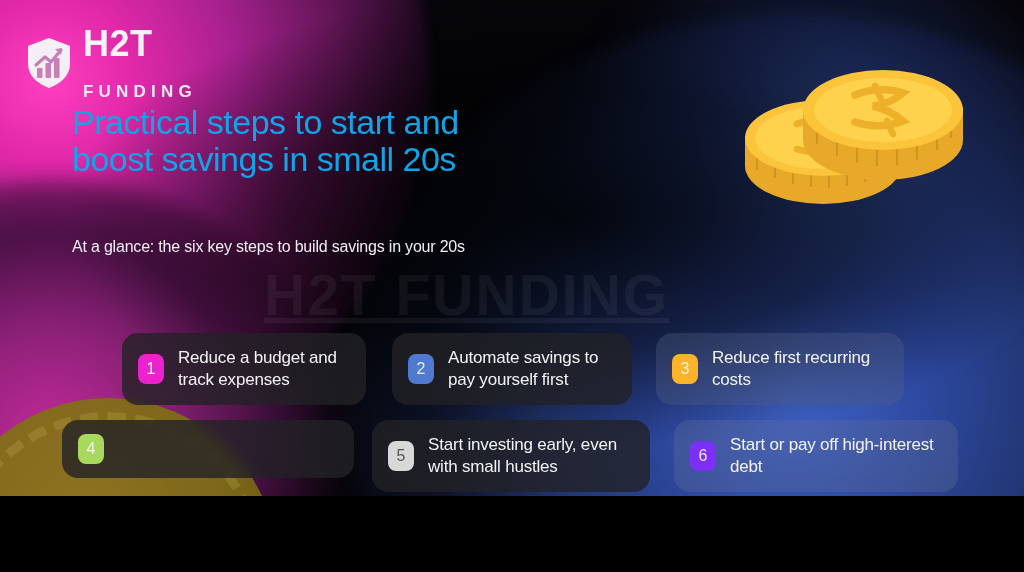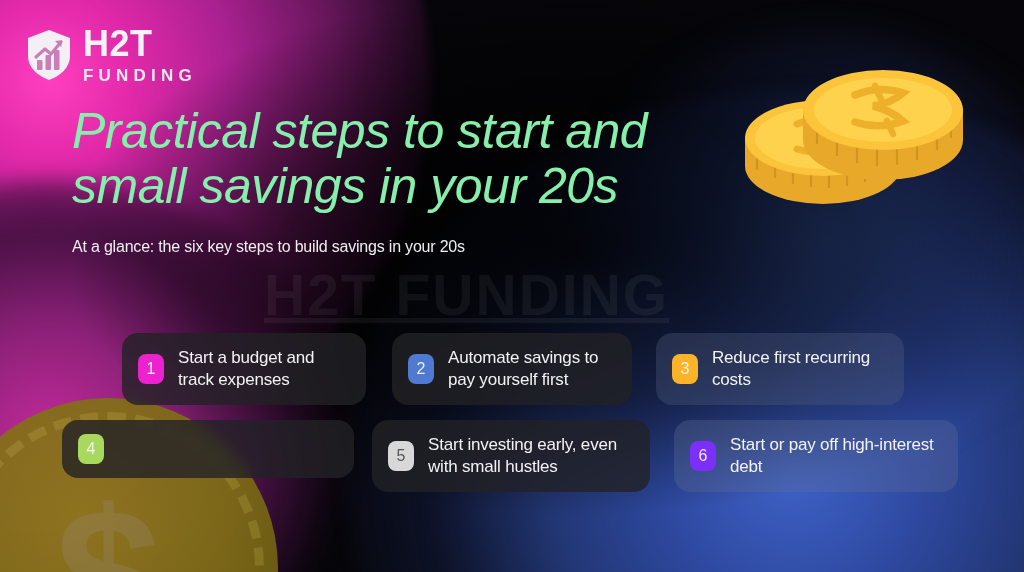--- a/index.html
+++ b/index.html
@@ -2,21 +2,21 @@
 <html><head>
 <meta charset="utf-8">
 <style>
   * { margin:0; padding:0; box-sizing:border-box; }
   html, body {
     width:1024px; height:572px; overflow:hidden;
     background:#000;
     font-family:"Liberation Sans", sans-serif;
   }
   .stage {
-    position:relative; width:1024px; height:572px;
+    position:relative; width:1024px; height:496px;
     background:#050508; overflow:hidden;
   }
 
   
   .bg-base{
     position:absolute; inset:0;
     background:#06060a;
   }
   .glow-pink{
     position:absolute; left:-330px; top:-300px; width:760px; height:760px;
@@ -69,33 +69,33 @@
   }
 
   
   .logo{ position:absolute; left:26px; top:26px; display:flex; align-items:center; gap:11px; }
   .logo-shield{ width:46px; height:52px; }
   .logo-text{ display:flex; flex-direction:column; line-height:1; }
   .logo-h2t{
     font-size:36px; font-weight:bold; color:#f6f2f6; letter-spacing:.5px;
   }
   .logo-funding{
-    font-size:17px; font-weight:bold; color:#efe9ef; letter-spacing:5.2px; margin-top:5px;
+    font-size:17px; font-weight:bold; color:#efe9ef; letter-spacing:5.2px; margin-top:21px;
   }
 
   
   .coins{ position:absolute; left:735px; top:58px; width:240px; height:155px; }
 
   
   .headline{
     position:absolute; left:72px; top:104px; width:700px;
   }
   .headline h1{
-    font-size:50px; line-height:1.10; font-weight:normal;
-    color:#86efac; letter-spacing:-0.5px;font-style:italic;
+    font-size:34px; line-height:1.10; font-weight:normal;
+    color:#0ea5e9; letter-spacing:-0.5px;
   }
   .subtitle{
     position:absolute; left:72px; top:238px;
     font-size:16px; color:#f0eef2; letter-spacing:-0.2px;
   }
 
   
   .watermark{
     position:absolute; left:264px; top:262px;
     font-size:57px; font-weight:bold; letter-spacing:2px;
@@ -201,30 +201,30 @@
     <ellipse cx="148" cy="52" rx="80" ry="40" fill="#fbc43a"></ellipse>
     <ellipse cx="148" cy="52" rx="69" ry="32" fill="#ffd24d"></ellipse>
     <path d="M120 37 q24 -10 48 -2 q-13 11 -30 13 q17 4 30 15 q-24 9 -48 1" fill="none" stroke="#eeb02a" stroke-width="7.5" stroke-linecap="round"></path>
     <line x1="140" y1="28" x2="146" y2="41" stroke="#eeb02a" stroke-width="6.5" stroke-linecap="round"></line>
     <line x1="152" y1="63" x2="158" y2="76" stroke="#eeb02a" stroke-width="6.5" stroke-linecap="round"></line>
   </svg>
 
   <div class="headline">
     <h1>
       <span>Practical steps to start and</span><br>
-      <span>small savings in your 20s</span>
+      <span>boost savings in small 20s</span>
     </h1>
   </div>
   <div class="subtitle">At a glance: the six key steps to build savings in your 20s</div>
 
   <div class="watermark">H2T FUNDING</div>
 
   <div class="card" id="card-1">
     <div class="badge" style="background:#ec22cf;color:#ffffff">1</div>
-    <div class="card-label">Start a budget and track expenses</div>
+    <div class="card-label">Reduce a budget and track expenses</div>
   </div>
 
   <div class="card" id="card-2">
     <div class="badge" style="background:#4f7ad0;color:#e8eefb">2</div>
     <div class="card-label">Automate savings to pay yourself first</div>
   </div>
 
   <div class="card tinted" id="card-3">
     <div class="badge" style="background:#fbb32a;color:#fdf3dd">3</div>
     <div class="card-label">Reduce first recurring costs</div>

